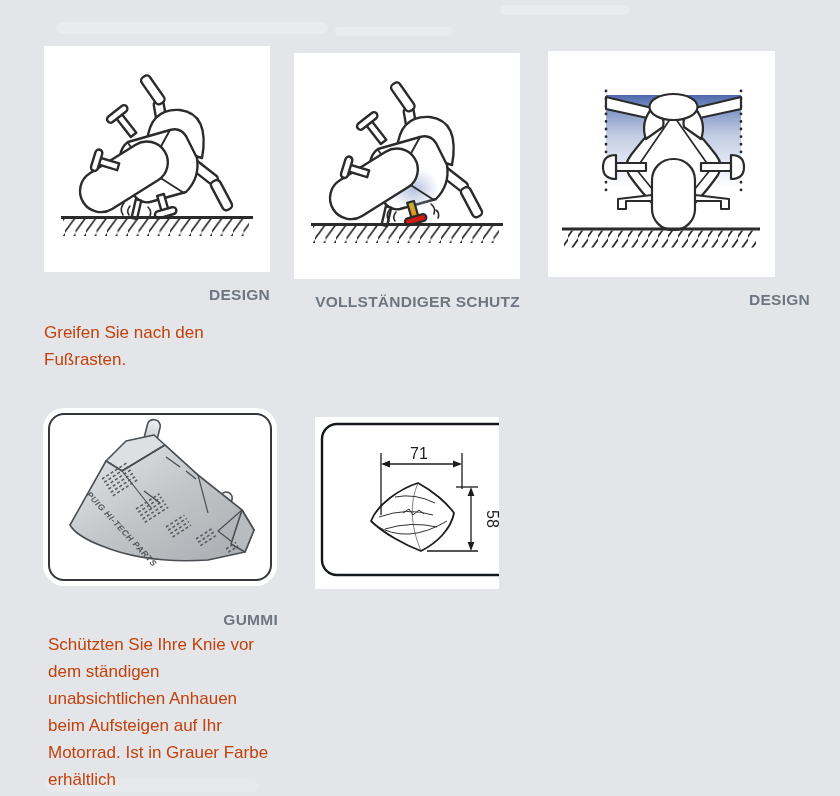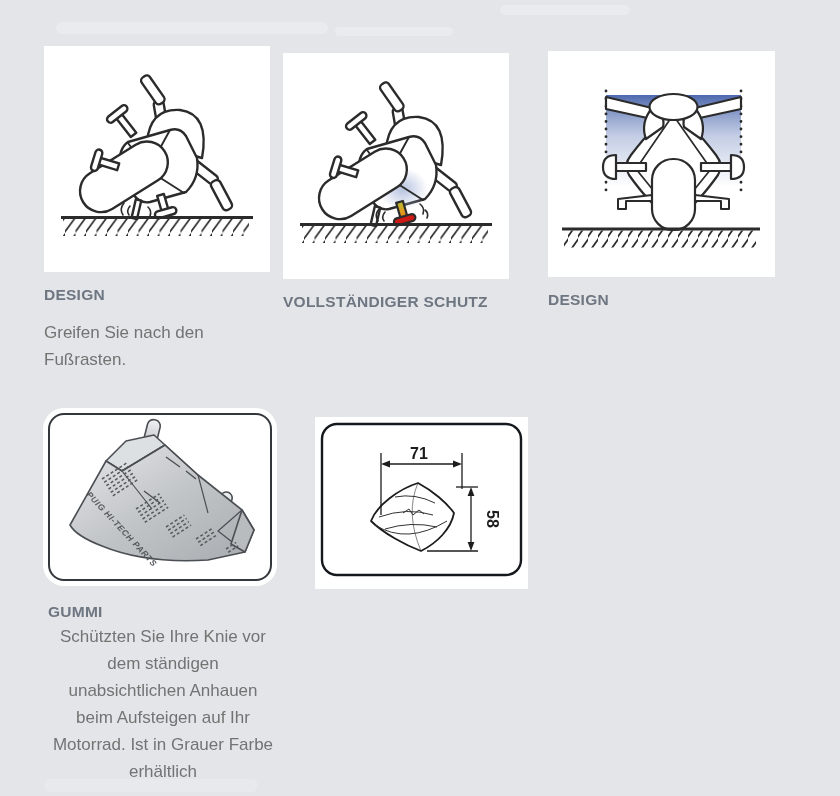--- a/index.html
+++ b/index.html
@@ -5,27 +5,27 @@
   html,body{margin:0;padding:0;}
   body{
     width:840px;height:796px;position:relative;overflow:hidden;
     background:#e3e5e8;
     font-family:"Liberation Sans", sans-serif;
   }
   .blob{position:absolute;background:rgba(255,255,255,.26);border-radius:10px;}
   .card{position:absolute;}
   .imgbox{background:#fff;overflow:hidden;}
   .card-title{
-    margin:14px 0 0 0;font-size:15.5px;font-weight:700;color:#6e7682;letter-spacing:.25px;
+    margin:14px 0 0 0;font-size:15.5px;font-weight:700;color:#6e7682;letter-spacing:.25px;text-align:right;
   }
   .card-desc{
-    margin:15px 0 0 0;font-size:17px;line-height:27px;color:#737373;font-weight:400;
-  }
-  .card-gummi .card-title{margin-top:22px;}
-  .card-gummi .card-desc{margin-top:2px;text-align:center;}
+    margin:15px 0 0 0;font-size:17px;line-height:27px;color:#c2410c;font-weight:400;
+  }
+  .card-gummi .card-title{margin-top:30px;}
+  .card-gummi .card-desc{margin-top:2px;}
   .card-masse .card-title{margin-top:14px;}
   .gummi-frame{
     background:#fff;border:2.5px solid #33373c;border-radius:16px;
     box-shadow:0 0 0 5px #ffffff;
   }
   svg{display:block;}
 </style>
 </head>
 <body>
 
@@ -73,21 +73,21 @@
         </g>
       </g>
       <line x1="17" y1="171.5" x2="209" y2="171.5" stroke="#2b2b2b" stroke-width="3"></line>
       <rect x="19" y="173" width="186" height="17" fill="url(#hatch1)"></rect>
     </svg>
   </div>
   <h3 class="card-title">DESIGN</h3>
   <p class="card-desc">Greifen Sie nach den Fußrasten.</p>
 </section>
 
-<section class="card" style="left:283px;top:53px;width:226px;">
+<section class="card" style="left:294px;top:53px;width:226px;">
   <div class="imgbox" style="width:226px;height:226px;">
     <svg viewBox="0 0 226 226" width="226" height="226">
       <defs>
         <pattern id="hatch2" width="10.5" height="17" patternUnits="userSpaceOnUse">
           <line x1="11.5" y1="0" x2="-1" y2="17" stroke="#2b2b2b" stroke-width="1.7"></line>
         </pattern>
         <linearGradient id="stemGrad" x1="0" y1="0" x2="1" y2="0">
           <stop offset="0" stop-color="#b5bb35"></stop>
           <stop offset="0.55" stop-color="#dca020"></stop>
           <stop offset="1" stop-color="#e8891a"></stop>
@@ -224,21 +224,21 @@
       </g>
       <path d="M116,42 l14,10 m6,4 l10,8 M94,76 l16,12" stroke="#4b4f54" stroke-width="1.4" fill="none"></path>
       <text transform="translate(36,80) rotate(47)" font-size="8.5" font-weight="bold" font-style="italic" fill="#54585c" letter-spacing="0.6">PUIG HI-TECH PARTS</text>
     </svg>
   </div>
   <h3 class="card-title">GUMMI</h3>
   <p class="card-desc">Schützten Sie Ihre Knie vor dem ständigen unabsichtlichen Anhauen beim Aufsteigen auf Ihr Motorrad. Ist in Grauer Farbe erhältlich</p>
 </section>
 
 <section class="card card-masse" style="left:315px;top:417px;width:214px;">
-  <div class="imgbox" style="width:213px;height:172px;font-weight:bold;">
+  <div class="imgbox" style="width:184px;height:172px;">
     <svg viewBox="0 0 213 172" width="213" height="172">
       <rect x="7" y="7" width="199" height="151" rx="15" fill="#ffffff" stroke="#15181c" stroke-width="2.4"></rect>
 
       <path d="M103,66 C118,74 132,86 139,96 C136,112 122,126 106,134 C90,128 68,116 56,104 C62,88 84,72 103,66 Z" fill="#ffffff" stroke="#1c1c1c" stroke-width="1.8" stroke-linejoin="round"></path>
       <g stroke="#333333" stroke-width="1" fill="none">
         <path d="M80,80 Q100,76 120,86"></path>
         <path d="M64,100 Q92,90 118,98"></path>
         <path d="M70,112 Q96,104 122,110"></path>
         <path d="M88,96 l6,-4 l4,6 l6,-5 l5,4"></path>
         <path d="M60,108 Q92,128 132,104"></path>

